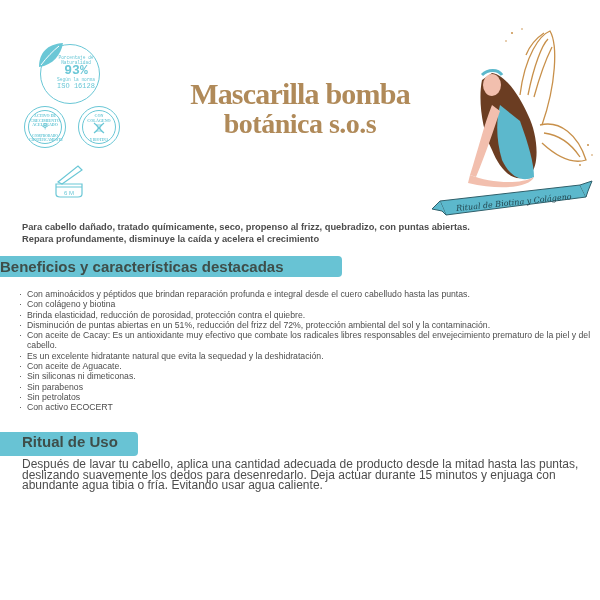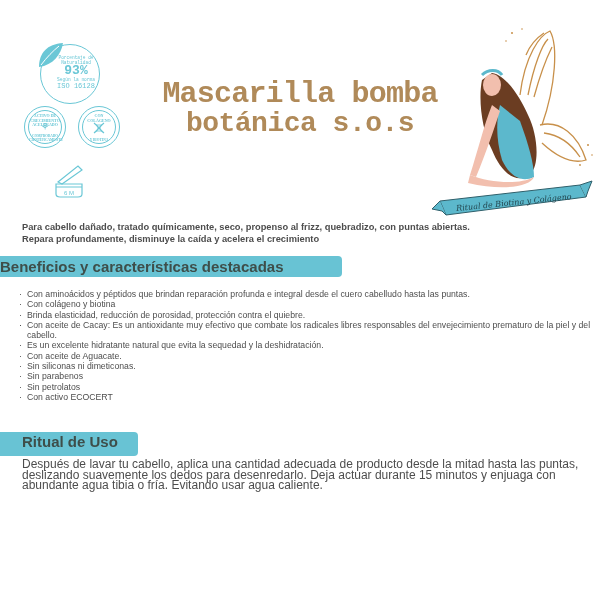--- a/index.html
+++ b/index.html
@@ -127,21 +127,21 @@
     }
 
     
     .title-block {
       position: absolute;
       left: 140px;
       top: 78px;
       width: 320px;
       text-align: center;
       color: #b08a59;
-      font-family: Liberation Mono, monospace;
+      font-family: Liberation Serif, serif;
     }
     .title-l1 {
       font-size: 30px;
       line-height: 32px;
       font-weight: bold;
       letter-spacing: -0.8px;
     }
     .title-l2 {
       font-size: 28px;
       line-height: 28px;
@@ -334,21 +334,21 @@
   <div>Para cabello dañado, tratado químicamente, seco, propenso al frizz, quebradizo, con puntas abiertas.</div>
   <div>Repara profundamente, disminuye la caída y acelera el crecimiento</div>
 </div>
 
 <div class="section-header section-benefits">Beneficios y características destacadas</div>
 
 <ul class="benefits-list">
   <li><span class="bullet">·</span><span>Con aminoácidos y péptidos que brindan reparación profunda e integral desde el cuero cabelludo hasta las puntas.</span></li>
   <li><span class="bullet">·</span><span>Con colágeno y biotina</span></li>
   <li><span class="bullet">·</span><span>Brinda elasticidad, reducción de porosidad, protección contra el quiebre.</span></li>
-  <li><span class="bullet">·</span></li>
+  <li><span class="bullet">·</span><span>Disminución de puntas abiertas en un 51%, reducción del frizz del 72%, protección ambiental del sol y la contaminación.</span></li>
   <li><span class="bullet">·</span><span>Con aceite de Cacay: Es un antioxidante muy efectivo que combate los radicales libres responsables del envejecimiento prematuro de la piel y del cabello.</span></li>
   <li><span class="bullet">·</span><span>Es un excelente hidratante natural que evita la sequedad y la deshidratación.</span></li>
   <li><span class="bullet">·</span><span>Con aceite de Aguacate.</span></li>
   <li><span class="bullet">·</span><span>Sin siliconas ni dimeticonas.</span></li>
   <li><span class="bullet">·</span><span>Sin parabenos</span></li>
   <li><span class="bullet">·</span><span>Sin petrolatos</span></li>
   <li><span class="bullet">·</span><span>Con activo ECOCERT</span></li>
 </ul>
 
 <div class="section-header section-ritual">Ritual de Uso</div>

